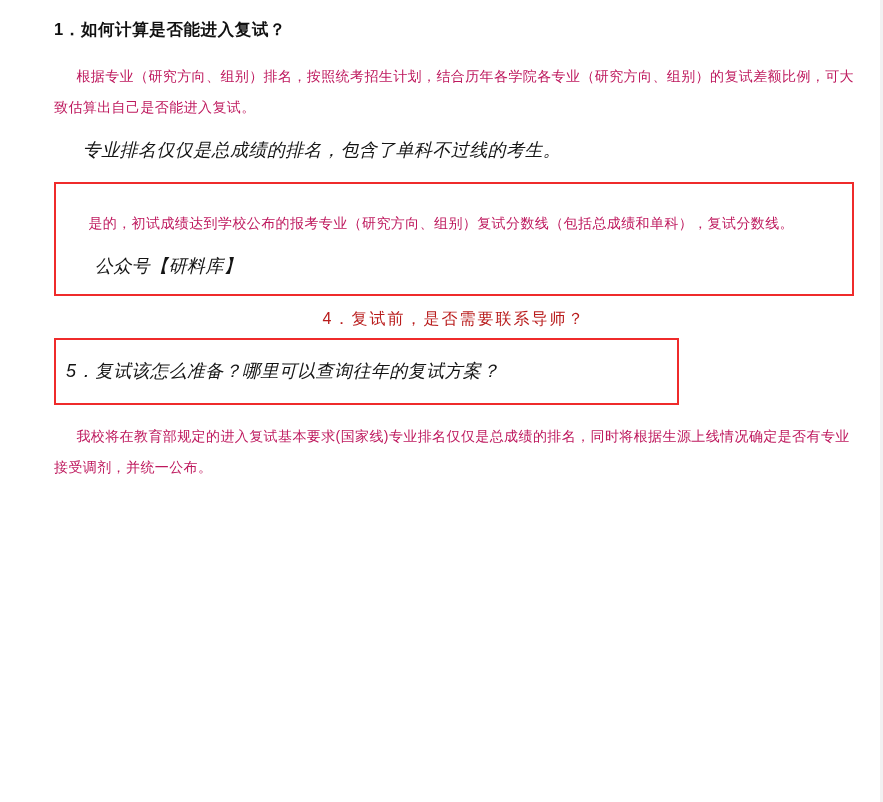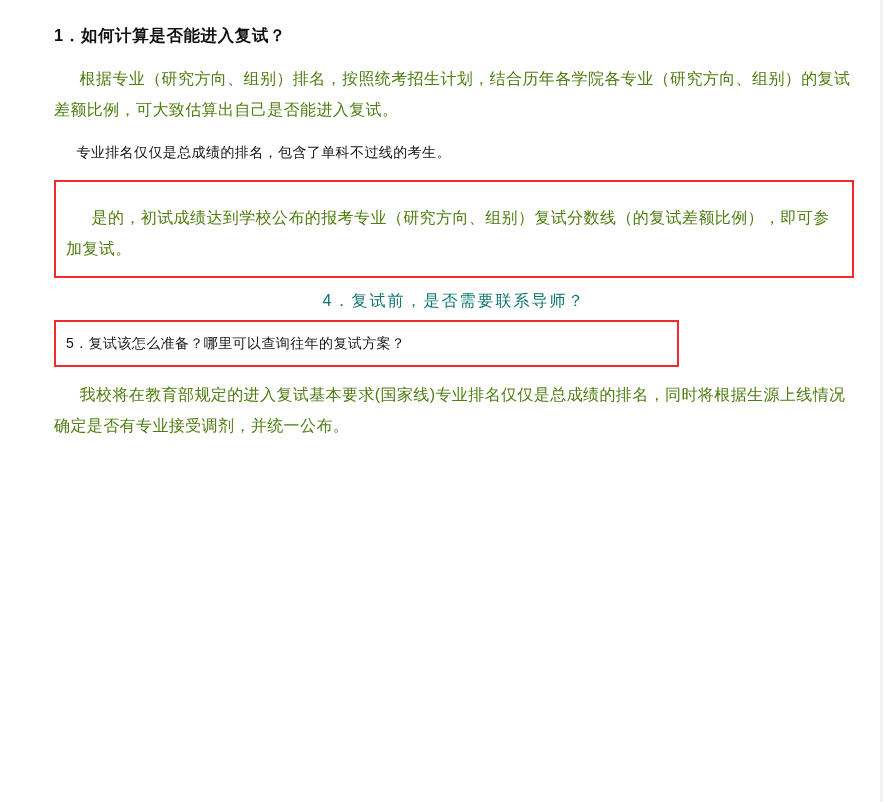--- a/index.html
+++ b/index.html
@@ -19,75 +19,76 @@
     position: relative;
     width: 883px;
     height: 802px;
     background: #ffffff;
     padding: 0;
     box-sizing: border-box;
   }
   .content {
     position: absolute;
     left: 54px;
-    top: 20px;
+    top: 14px;
     width: 800px;
   }
   .para {
-    font-size: 14px;
+    font-size: 18px;
     line-height: 31px;
     letter-spacing: 0.4px;
     margin: 0 0 12px 0;
     text-align: justify;
     color: #141414;
+    font-style: italic;
   }
   .indent {
     text-indent: 1.6em;
   }
   .heading {
     font-size: 16.5px;
     line-height: 31px;
     letter-spacing: 0.6px;
     margin: 0 0 12px 0;
     font-weight: 700;
     color: #111111;
   }
   .q {
-    font-size: 16px;
+    font-size: 14px;
     line-height: 31px;
     letter-spacing: 0.4px;
-    margin: 0 0 12px 0;
+    margin: 16px 0 12px 0;
     text-indent: 1.6em;
-    color: #4d7c0f;
+    color: #be185d;
   }
   .boxed {
     border: 2px solid #ef2b2b;
     box-sizing: border-box;
     padding: 8px 10px 2px 10px;
     margin: 6px 0 10px 0;
     position: relative;
   }
   .boxed .para:last-child,
   .boxed .q:last-child {
     margin-bottom: 10px;
   }
   .boxed-single {
     border: 2px solid #ef2b2b;
     box-sizing: border-box;
-    padding: 6px 10px;
+    padding: 16px 10px;
     margin: 4px 0 12px 0;
     width: 625px;
   }
   .boxed-single .para {
     margin: 0;
     text-indent: 0;
   }
   .watermark {
     text-align: center;
-    color: #0f766e;
+    color: #b91c1c;
     font-size: 16px;
     letter-spacing: 2px;
     margin: 2px 0 6px 0;
     line-height: 26px;
   }
   .underline {
     text-decoration: underline;
     text-underline-offset: 3px;
   }
   .strong-link {
@@ -119,22 +120,23 @@
     <p class="q">根据专业（研究方向、组别）排名，按照统考招生计划，结合历年各学院各专业（研究方向、组别）的复试差额比例，可大致估算出自己是否能进入复试。</p>
 
     <p class="para indent">专业排名仅仅是总成绩的排名，包含了单科不过线的考生。</p>
 
 
     <p class="q"></p>
 
     <div class="boxed">
       <p class="para indent"><span></span><span class="underline"></span><span></span></p>
 
-      <p class="q">是的，初试成绩达到学校公布的报考专业（研究方向、组别）复试分数线（的复试差额比例），即可参加复试。</p>
+      <p class="q">是的，初试成绩达到学校公布的报考专业（研究方向、组别）复试分数线（包括总成绩和单科），复试分数线。</p>
 
+      <p class="para indent">公众号【研料库】</p>
     </div>
 
     <p class="watermark">4．复试前，是否需要联系导师？</p>
 
 
     <div class="boxed-single">
       <p class="para">5．复试该怎么准备？哪里可以查询往年的复试方案？</p>
     </div>
 
 

